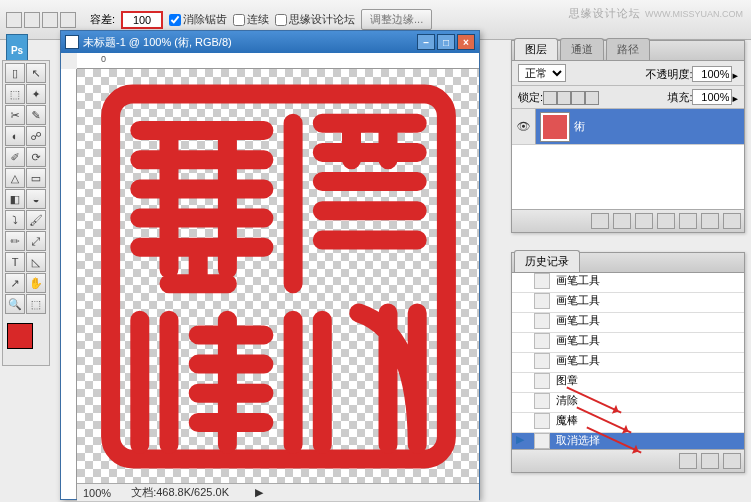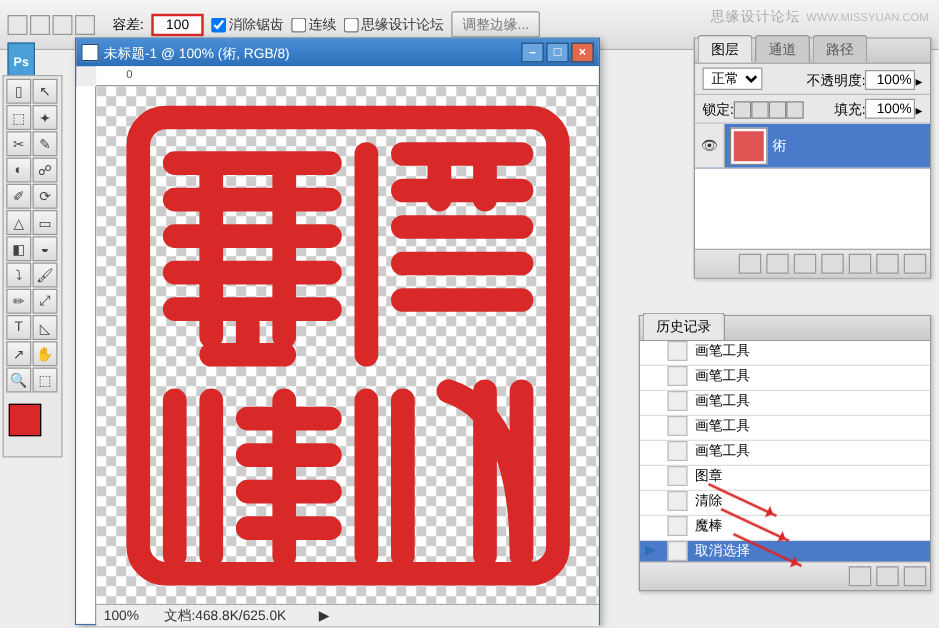--- a/index.html
+++ b/index.html
@@ -38,21 +38,21 @@
 .seal svg{width:100%;height:100%}
 .statusbar{height:18px;background:#ededed;border-top:1px solid #aaa;display:flex;align-items:center;padding:0 6px;gap:20px;font-size:11px;color:#333}
 
 .panel{background:#e8e8e8;border:1px solid #9a9a9a;box-shadow:1px 1px 3px rgba(0,0,0,.2)}
 .panel .tabs{display:flex;background:linear-gradient(#e0e0e0,#cacaca);border-bottom:1px solid #999;height:20px;align-items:flex-end}
 .panel .tab{padding:3px 10px;border:1px solid #999;border-bottom:none;background:#e8e8e8;margin-left:2px;font-size:11px;border-radius:3px 3px 0 0;cursor:pointer}
 .panel .tab.inactive{background:#cacaca;color:#555}
 .panel .row{display:flex;align-items:flex-end;padding:3px 6px;gap:0}
 .panel select{font-size:11px;border:1px solid #999;background:#fff;padding:1px 2px}
 .panel input[type=text]{width:40px;font-size:11px;border:1px solid #999;background:#fff;text-align:right;padding:1px 2px}
-.layer-panel{position:absolute;right:6px;top:30px;width:190px}
+.layer-panel{position:absolute;right:6px;top:40px;width:234px}
 .lock-row{border-top:1px solid #bbb;border-bottom:1px solid #bbb}
 .lock-row .icon{width:14px;height:14px;border:1px solid #888;background:#ddd}
 .layer-list{height:100px;background:#fff;overflow:auto}
 .layer-item{display:flex;align-items:center;height:36px;border-bottom:1px solid #ccc;background:#4a7aca;color:#fff}
 .layer-item .eye{width:24px;height:100%;display:flex;align-items:center;justify-content:center;background:#e8e8e8;border-right:1px solid #aaa;color:#333}
 .layer-item .thumb{width:30px;height:30px;margin:0 4px;background:#fff;border:1px solid #888;display:flex;align-items:center;justify-content:center}
 .layer-item .thumb .mini-seal{width:24px;height:24px;background:#d82828;opacity:.8}
 .layer-panel .footer{display:flex;justify-content:flex-end;padding:3px;gap:4px;background:linear-gradient(#e8e8e8,#d0d0d0);border-top:1px solid #aaa}
 .layer-panel .footer span{width:18px;height:16px;border:1px solid #999;background:#ddd}
 

